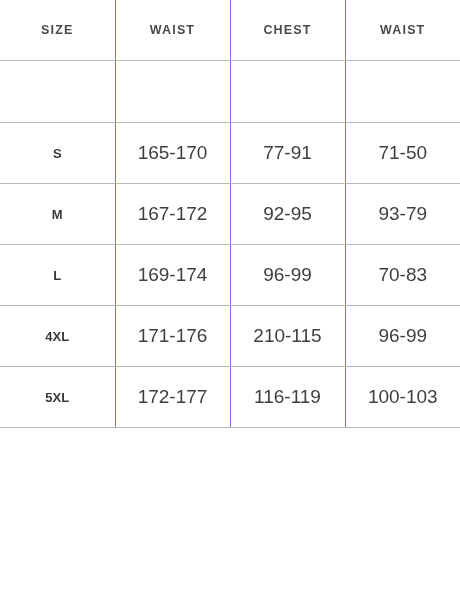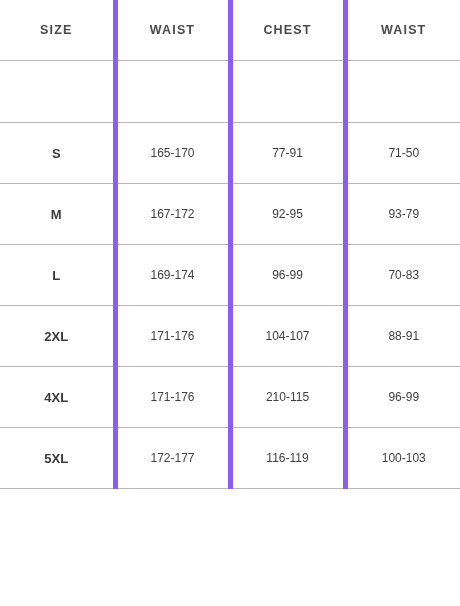--- a/index.html
+++ b/index.html
@@ -22,21 +22,21 @@
 
   .size-chart col {
     width: 115px;
   }
 
   .size-chart th,
   .size-chart td {
     padding: 0;
     text-align: center;
     vertical-align: middle;
-    border-right: 5px solid #8b5cf6;
+    border-right: 1px solid #8b5cf6;
     border-bottom: 1px solid #b8b8b8;
     background: #ffffff;
   }
 
   
   .size-chart th:last-child,
   .size-chart td:last-child {
     border-right: none;
   }
 
@@ -47,21 +47,21 @@
     letter-spacing: 1.15px;
     color: #4a4a4a;
   }
 
   .row-spacer td {
     height: 61px;
   }
 
   .size-chart tbody tr.data-row td {
     height: 60px;
-    font-size: 12px;
+    font-size: 19px;
     font-weight: normal;
     color: #3f3f3f;
   }
 
   .size-chart tbody tr.data-row td.size-cell {
     font-weight: bold;
     font-size: 13px;
     color: #3a3a3a;
   }
 
@@ -107,26 +107,20 @@
       <td>92-95</td>
       <td>93-79</td>
     </tr>
     <tr class="data-row">
       <td class="size-cell">L</td>
       <td>169-174</td>
       <td>96-99</td>
       <td>70-83</td>
     </tr>
     <tr class="data-row">
-      <td class="size-cell">2XL</td>
-      <td>171-176</td>
-      <td>104-107</td>
-      <td>88-91</td>
-    </tr>
-    <tr class="data-row">
       <td class="size-cell">4XL</td>
       <td>171-176</td>
       <td>210-115</td>
       <td>96-99</td>
     </tr>
     <tr class="data-row">
       <td class="size-cell">5XL</td>
       <td>172-177</td>
       <td>116-119</td>
       <td>100-103</td>

